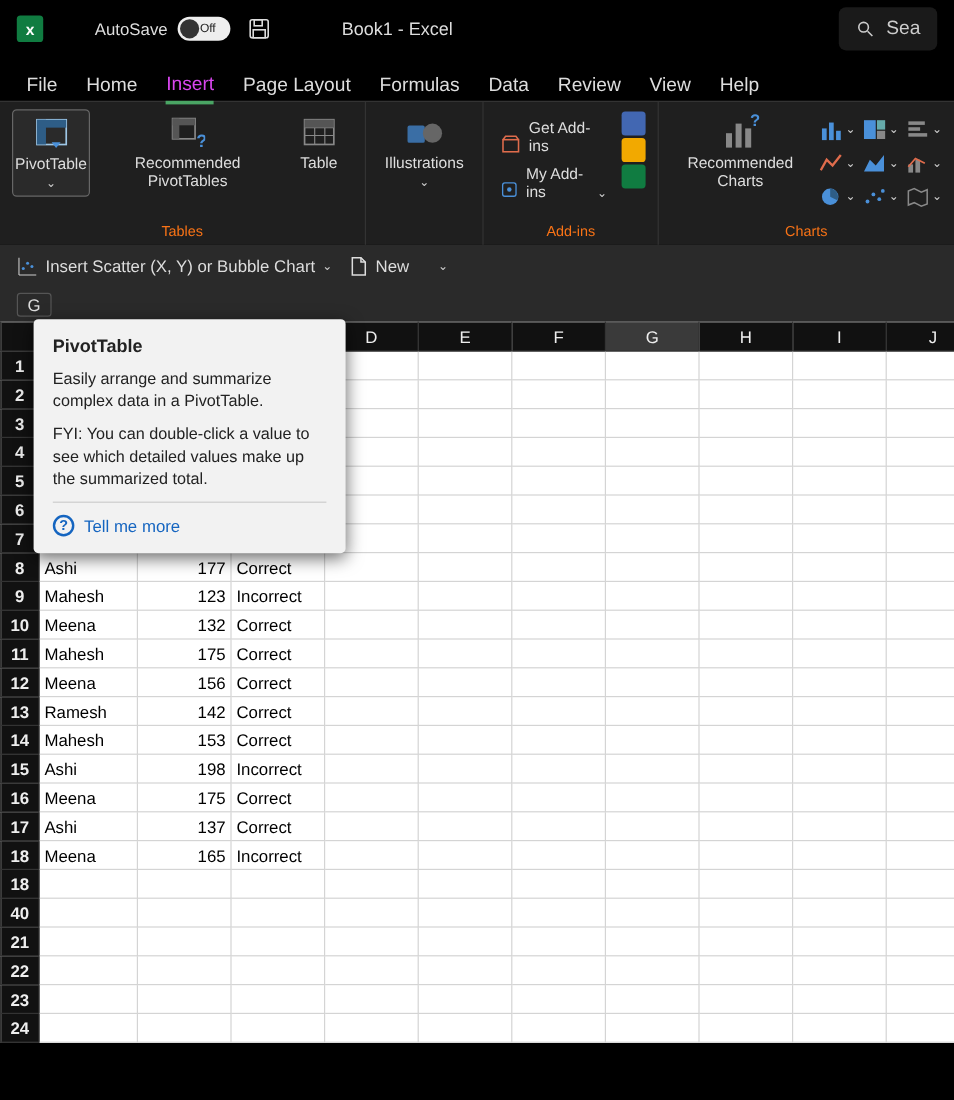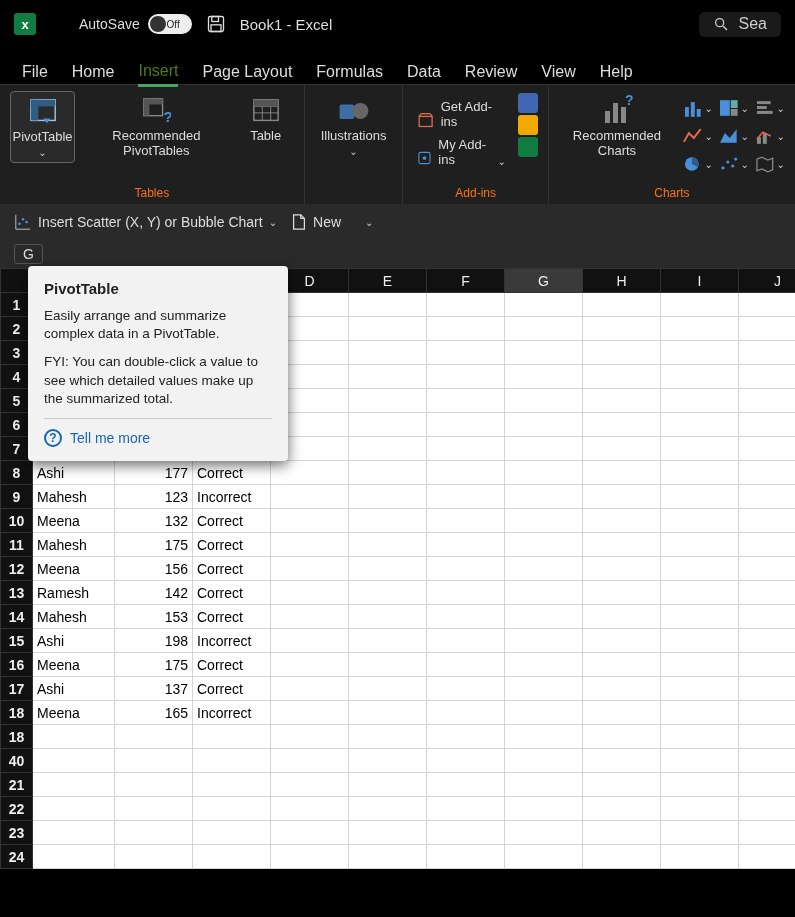--- a/index.html
+++ b/index.html
@@ -7,27 +7,27 @@
 
   
   .titlebar { display: flex; align-items: center; height: 48px; padding: 0 14px; gap: 14px; }
   .excel-logo { width: 22px; height: 22px; background: #107C41; border-radius: 3px; display: flex; align-items: center; justify-content: center; font-weight: bold; font-size: 13px; color: #fff; }
   .autosave { display: flex; align-items: center; gap: 8px; }
   .autosave-label { font-size: 14px; color: #ddd; margin-left: 29px; }
   .toggle { width: 44px; height: 20px; background: #eee; border-radius: 10px; display: flex; align-items: center; padding: 2px; position: relative; }
   .toggle-knob { width: 16px; height: 16px; background: #333; border-radius: 50%; }
   .toggle-text { font-size: 10px; color: #222; position: absolute; right: 12px; }
   .save-icon { width: 20px; height: 20px; }
-  .doc-title { font-size: 15px; color: #ddd; }
-  .searchbox { margin-left: auto; background: #1a1a1a; border-radius: 6px; height: 25px; display: flex; align-items: center; padding: 0 14px; gap: 10px; min-width: 70px; color: #ccc; }
+  .doc-title { font-size: 15px; color: #ddd; margin-left: 45px; }
+  .searchbox { margin-left: auto; background: #1a1a1a; border-radius: 6px; height: 36px; display: flex; align-items: center; padding: 0 14px; gap: 10px; min-width: 70px; color: #ccc; }
 
   
   .ribbon-tabs { display: flex; gap: 24px; padding: 0 22px; height: 36px; align-items: center; font-size: 16px; }
   .ribbon-tab { color: #ddd; cursor: pointer; padding-bottom: 4px; margin-top: 16px; }
-  .ribbon-tab.active { border-bottom: 3px solid #4AA564; color: #4d7c0f; font-weight: 500; }
+  .ribbon-tab.active { border-bottom: 3px solid #4AA564; color: #d946ef; font-weight: 500; }
 
   
   .ribbon { background: #1f1f1f; height: 120px; display: flex; border-top: 1px solid #333; }
   .ribbon-group { border-right: 1px solid #333; display: flex; flex-direction: column; align-items: center; justify-content: space-between; padding: 6px 10px 2px 10px; }
   .ribbon-group-items { display: flex; gap: 8px; align-items: flex-start; flex: 1; }
   .ribbon-group-label { font-size: 12px; color: #f97316; padding-bottom: 2px; }
   .ribbon-btn-lg { display: flex; flex-direction: column; align-items: center; justify-content: center; gap: 2px; padding: 4px 6px; border-radius: 4px; cursor: pointer; min-width: 56px; }
   .ribbon-btn-lg.selected { border: 1px solid #666; background: #2a2a2a; }
   .ribbon-btn-lg .lbl { font-size: 13px; color: #ddd; text-align: center; line-height: 1.15; }
   .ribbon-icon { width: 32px; height: 32px; display: flex; align-items: center; justify-content: center; }

